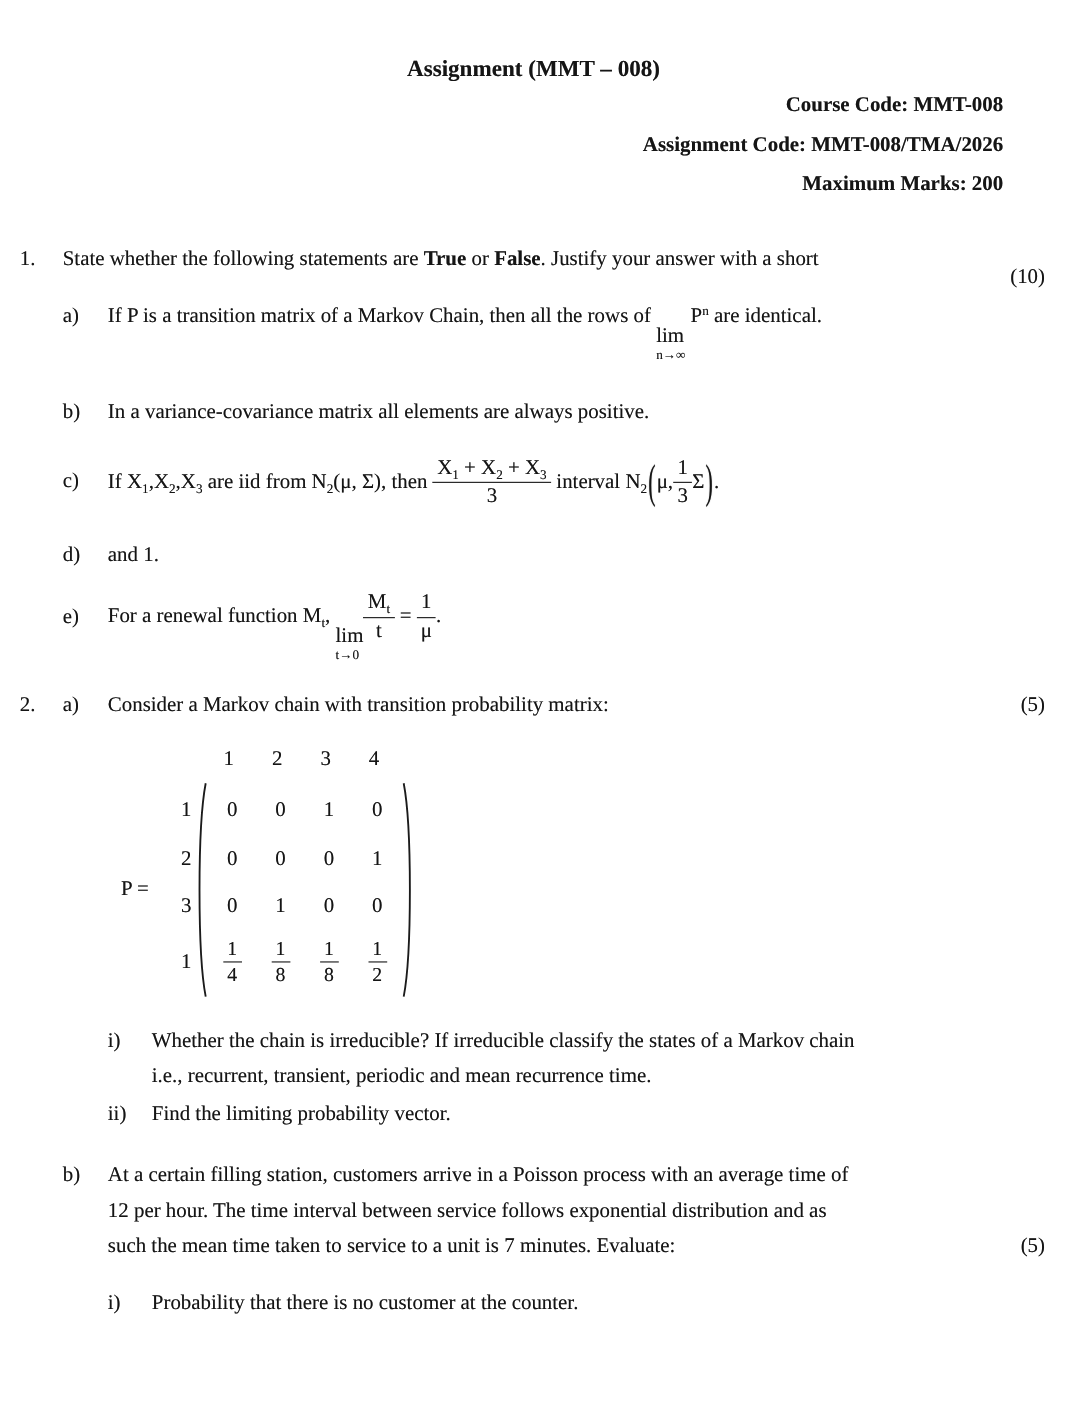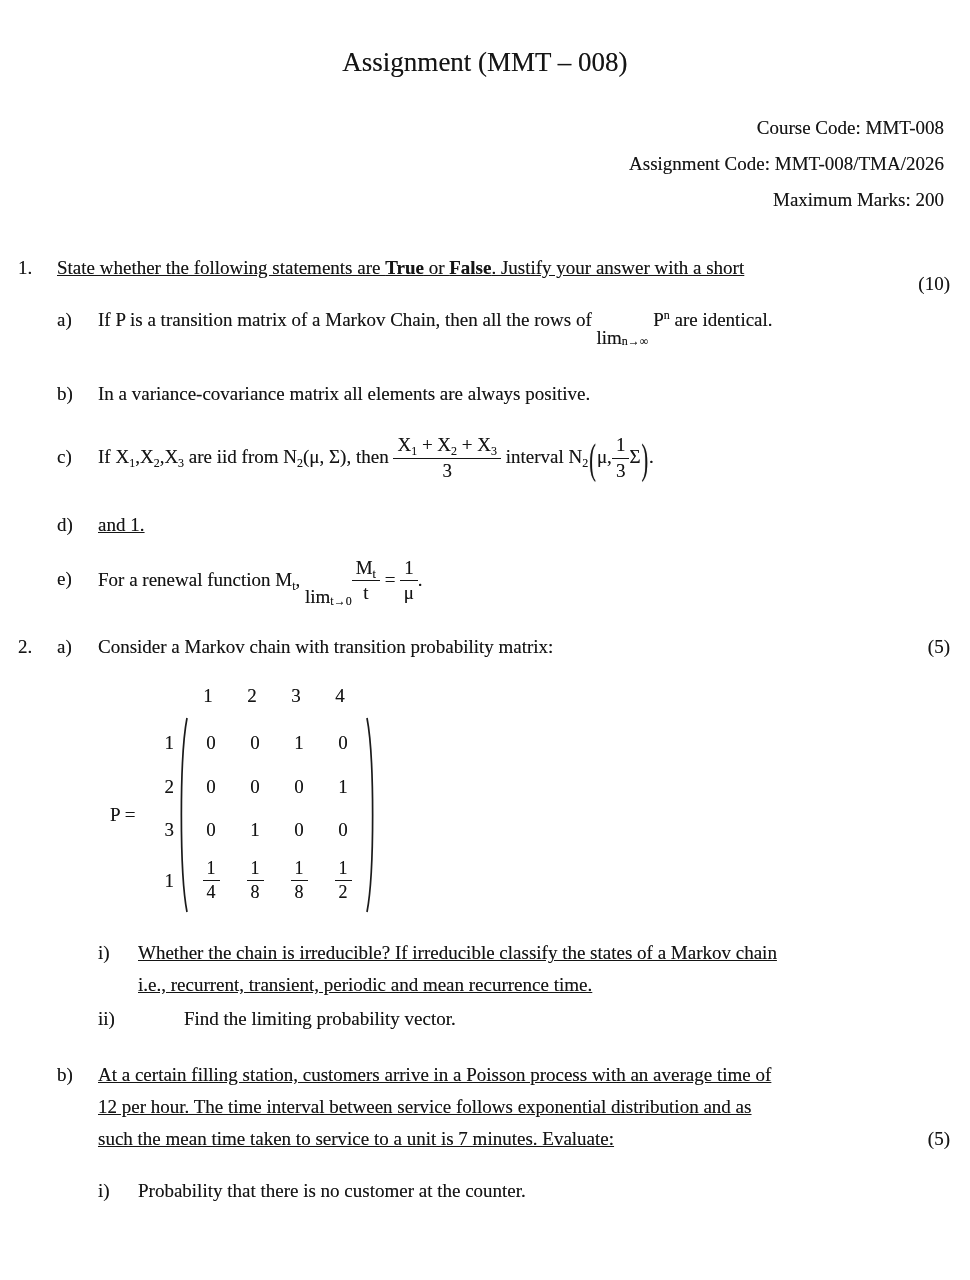--- a/index.html
+++ b/index.html
@@ -3,52 +3,52 @@
 <meta charset="utf-8">
 <style>
   html,body{margin:0;padding:0;background:#ffffff;}
   .page{
     position:relative;width:970px;height:1280px;overflow:hidden;box-sizing:border-box;
     padding:30px 0 0 0;background:#fff;color:#151515;
     font-family:"Liberation Serif","DejaVu Serif",serif;
     font-size:19px;line-height:32px;
     text-shadow:0 0 0.6px rgba(40,40,40,.55);
   }
-  .title{text-align:center;font-weight:normal;font-size:27px;margin-top:16px;}
-  .meta{margin-top:32px;text-align:right;padding-right:26px;font-weight:normal;line-height:36px;}
+  .title{text-align:center;font-weight:bold;font-size:21px;margin-top:16px;}
+  .meta{text-align:right;padding-right:58px;font-weight:bold;line-height:36px;}
   .content{padding-left:18px;padding-right:10px;}
   .qblock{position:relative;}
   .q1{margin-top:34px;}
   .q2{margin-top:24px;}
   .qrow{display:flex;align-items:baseline;}
   .qnum{width:39px;flex:none;}
   .qbody{flex:1;min-width:0;}
-  .line{display:block;white-space:nowrap;text-decoration:underline;}
+  .line{display:block;white-space:nowrap;}
   .items{margin-left:39px;}
   .item{display:flex;align-items:baseline;}
   .ilabel{width:41px;flex:none;}
   .ibody{flex:1;min-width:0;}
   .sub{display:flex;align-items:baseline;margin-left:41px;}
   .slabel{width:40px;flex:none;}
   .item-a{margin-top:20px;}
   .item-b{margin-top:30px;}
   .item-c{margin-top:24px;}
   .item-d{margin-top:26px;}
   .item-e{margin-top:16px;}
   .item-i1{margin-top:22px;}
-  .item-ii{margin-top:2px;gap:46px;}
+  .item-ii{margin-top:2px;}
   .item-b2{margin-top:24px;position:relative;}
   .item-i2{margin-top:20px;}
   .marks{position:absolute;right:10px;top:0;}
   .marks.second-line{top:16px;}
   .marks.third-line{top:64px;}
   
   .msub{font-size:12px;vertical-align:-0.35em;line-height:0;}
   .msup{font-size:12px;vertical-align:0.55em;line-height:0;}
-  .limstack{display:inline-flex;flex-direction:row;align-items:flex-end;vertical-align:-0.95em;line-height:1.05;}
+  .limstack{display:inline-flex;flex-direction:column;align-items:flex-start;vertical-align:-0.95em;line-height:1.05;}
   .limstack .lsub{font-size:12px;}
   .frac{display:inline-flex;flex-direction:column;align-items:center;vertical-align:middle;line-height:1.2;text-align:center;}
   .frac .fn{padding:0 4px 1px;border-bottom:1.4px solid #151515;}
   .frac .fd{padding-top:1px;}
   .bigp{display:inline-block;transform:scaleY(2.15);font-size:20px;vertical-align:middle;padding:0 1px;}
   
   .matrix{margin:20px 0 0 92px;width:max-content;}
   .m-headers{display:grid;grid-template-columns:repeat(4,44px);justify-items:center;margin-left:76px;margin-bottom:6px;line-height:26px;}
   .m-body{display:flex;align-items:center;}
   .m-peq{width:48px;flex:none;}

